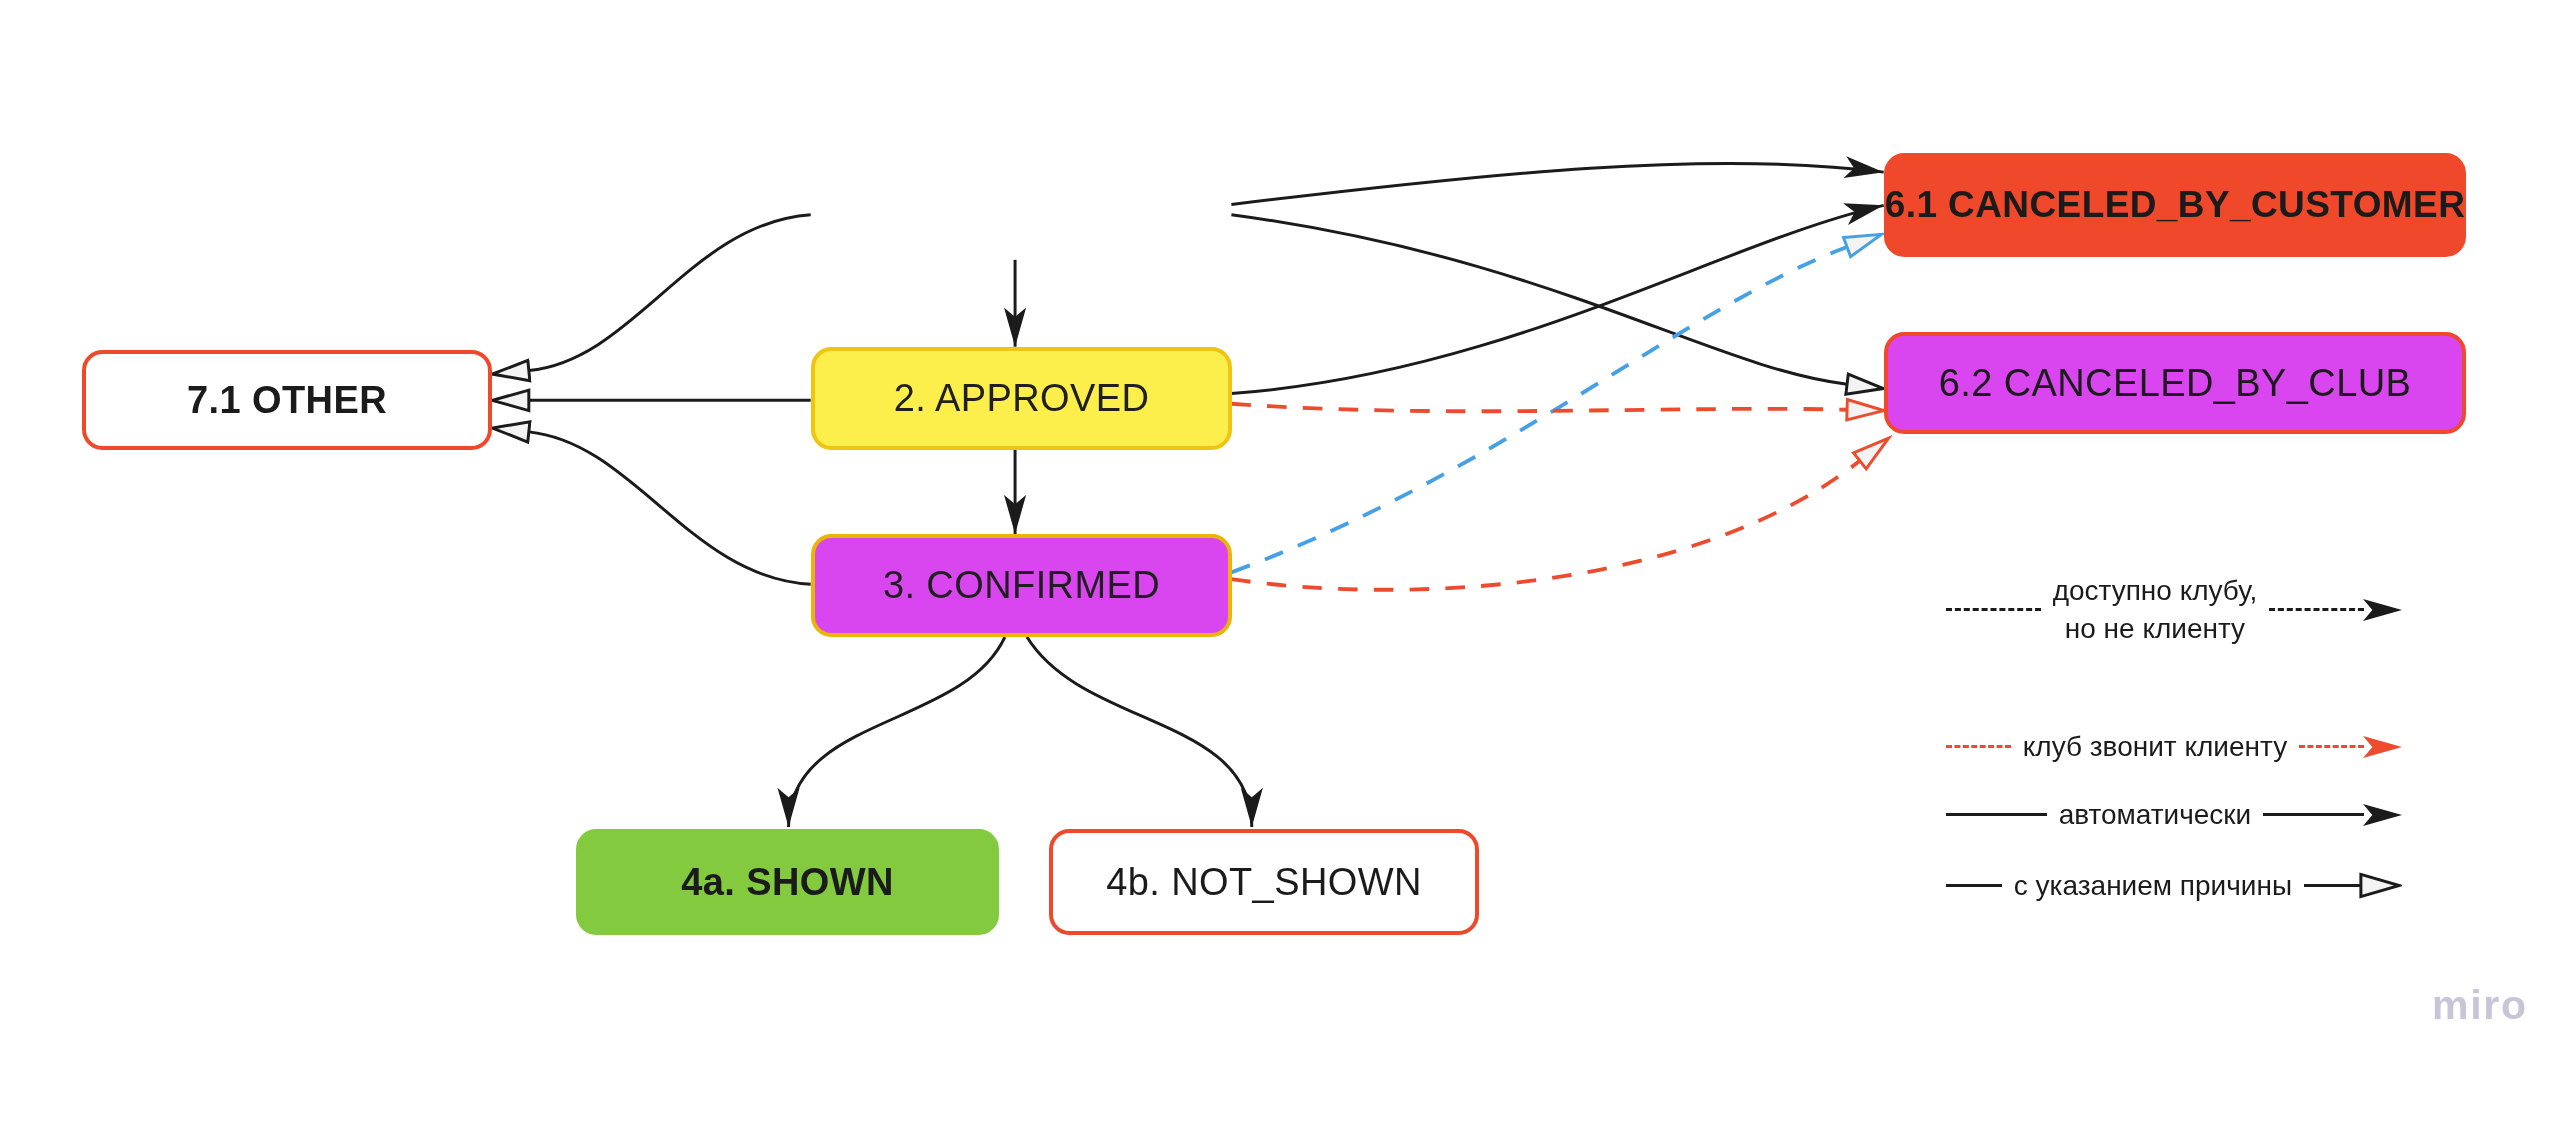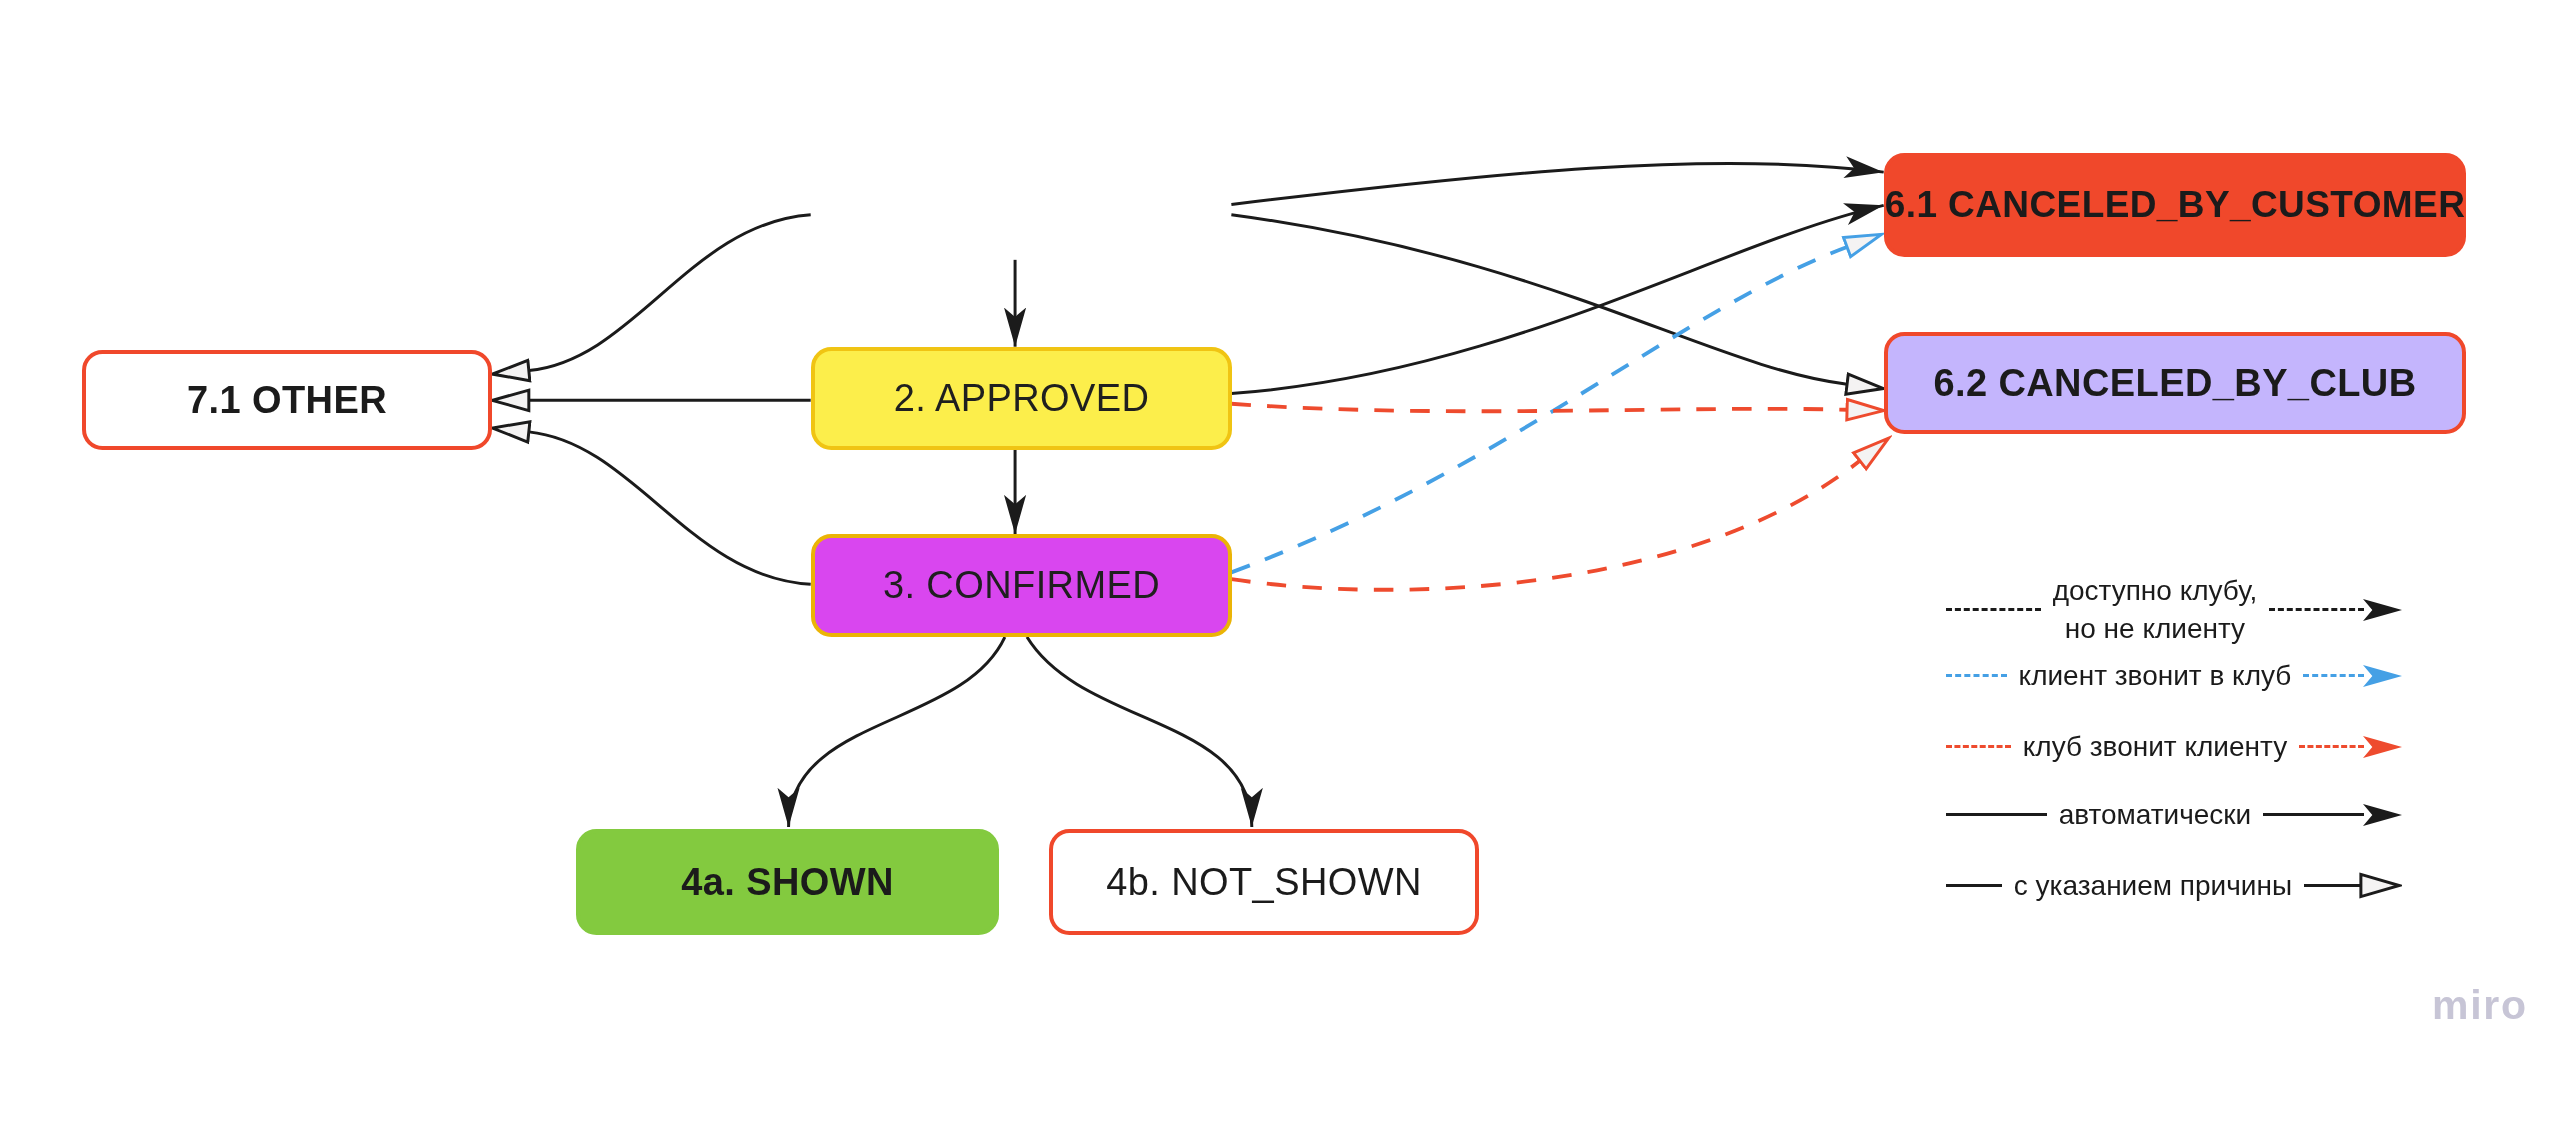--- a/index.html
+++ b/index.html
@@ -109,44 +109,36 @@
   </div>
   <div class="node n4" style="background-color: rgb(255, 255, 255); border-color: rgb(240, 72, 43); color: rgb(27, 27, 27); font-weight: 400;">
     <span>4b. NOT_SHOWN</span>
   </div>
   <div class="node n5" style="background-color: rgb(255, 255, 255); border-color: rgb(240, 72, 43); color: rgb(27, 27, 27); font-weight: 700;">
     <span>7.1 OTHER</span>
   </div>
   <div class="node n6" style="background-color: rgb(240, 72, 43); border-color: rgb(240, 72, 43); color: rgb(27, 27, 27); font-weight: 700;">
     <span>6.1 CANCELED_BY_CUSTOMER</span>
   </div>
-  <div class="node n7" style="background-color: #c4b5fd; border-color: rgb(240, 72, 43); color: rgb(27, 27, 27); font-weight: 700;">
+  <div class="node n7" style="background-color: #d946ef; border-color: rgb(240, 72, 43); color: rgb(27, 27, 27); font-weight: 400;">
     <span>6.2 CANCELED_BY_CLUB</span>
   </div>
 
   <div class="legend">
 
     <div class="leg-row r0">
       <div class="leg-line dash" style="border-color: rgb(27, 27, 27);"></div>
       <div class="leg-text">доступно клубу,
 но не клиенту</div>
       <div class="leg-line dash" style="border-color: rgb(27, 27, 27);"></div>
       <svg class="leg-arrow" width="39" height="24" viewBox="0 0 46 28">
         <polygon points="0,1 46,14 0,27 11,14" fill="#1b1b1b"></polygon>
       </svg>
     </div>
 
-    <div class="leg-row r1">
-      <div class="leg-line dash" style="border-color: rgb(69, 160, 229);"></div>
-      <div class="leg-text">клиент звонит в клуб</div>
-      <div class="leg-line dash" style="border-color: rgb(69, 160, 229);"></div>
-      <svg class="leg-arrow" width="39" height="24" viewBox="0 0 46 28">
-        <polygon points="0,1 46,14 0,27 11,14" fill="#45A0E5"></polygon>
-      </svg>
-    </div>
 
     <div class="leg-row r2">
       <div class="leg-line dash" style="border-color: rgb(238, 75, 46);"></div>
       <div class="leg-text">клуб звонит клиенту</div>
       <div class="leg-line dash" style="border-color: rgb(238, 75, 46);"></div>
       <svg class="leg-arrow" width="39" height="24" viewBox="0 0 46 28">
         <polygon points="0,1 46,14 0,27 11,14" fill="#EE4B2E"></polygon>
       </svg>
     </div>
 

